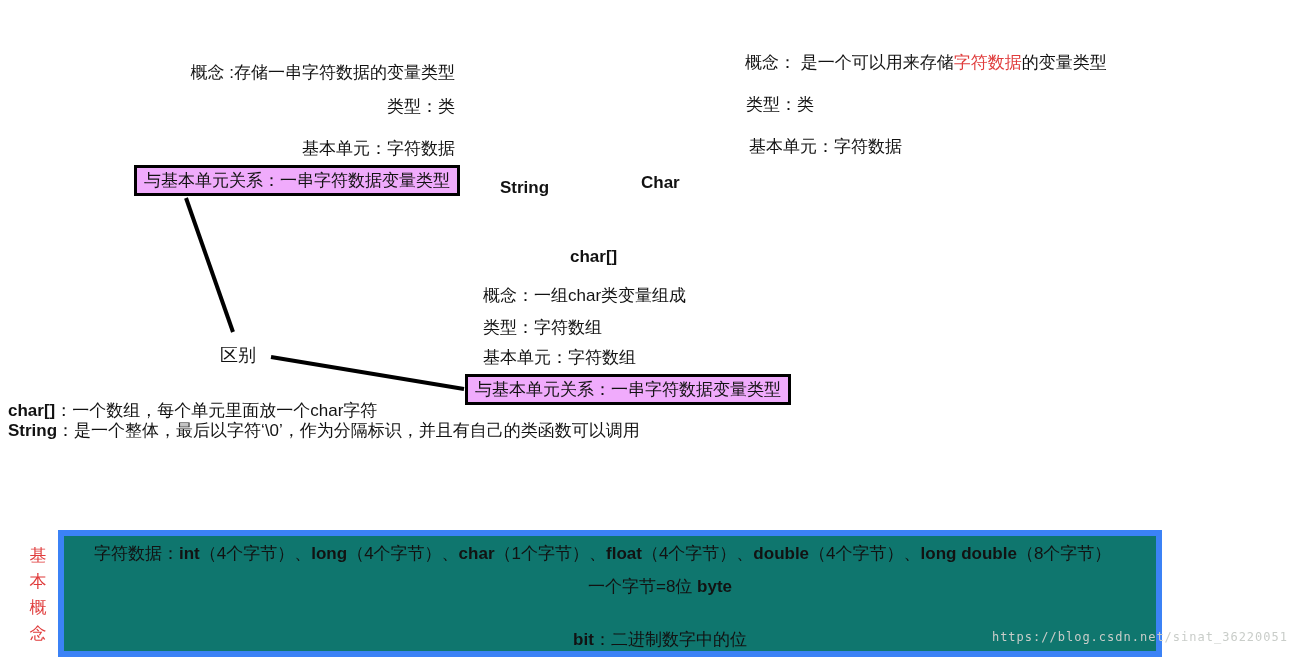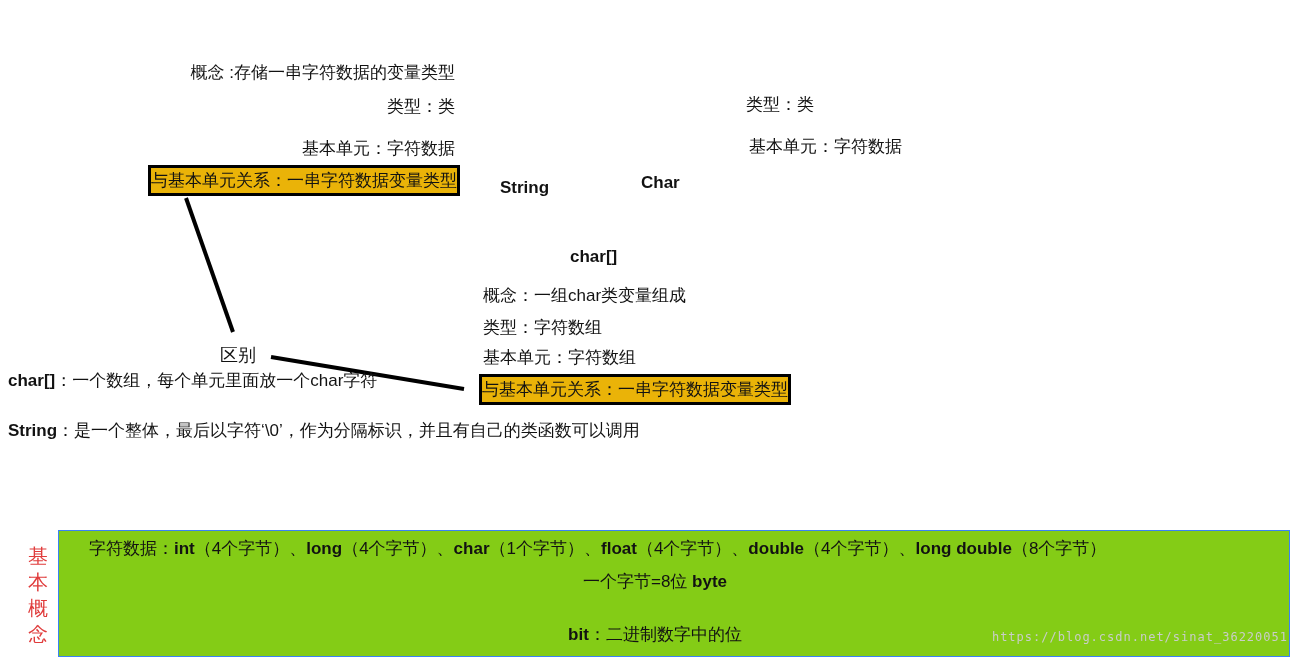--- a/index.html
+++ b/index.html
@@ -15,39 +15,38 @@
     font-family:"Liberation Sans","DejaVu Sans",sans-serif;
     color:var(--ink);
     overflow:hidden;
   }
   .abs{position:absolute;white-space:nowrap;}
   .t{font-size:17px;line-height:1.25;}
   .b{font-weight:bold;}
   .red{color:var(--accent-red);}
   .boxed{
     border:3px solid #000;
-    padding:2px 0;
-    background:#eab308;
-    margin-left:14px;
+    padding:2px 7px;
+    background:#f0abfc;
   }
   .right-align{text-align:right;}
   .connectors{position:absolute;left:0;top:0;}
   .big-box{
     position:absolute;
     left:58px;top:530px;
-    width:1232px;height:127px;
-    border:1px solid #3b82f6;
+    width:1104px;height:127px;
+    border:6px solid #3b82f6;
     box-sizing:border-box;
-    background:#84cc16;
+    background:#0f766e;
   }
   .vertical-label{
     position:absolute;
     left:27px;top:543px;
     width:22px;
-    font-size:20px;
+    font-size:17px;
     line-height:26px;
     text-align:center;
     word-break:break-all;
     white-space:normal;
     color:var(--accent-red);
   }
   .center-col{
     position:absolute;
     left:71px;top:0;
     width:1050px;
@@ -73,32 +72,35 @@
   </svg>
 
   <div class="abs t right-align" style="top:62px;right:843px;">概念 :存储一串字符数据的变量类型</div>
   <div class="abs t right-align" style="top:96px;right:843px;">类型：类</div>
   <div class="abs t right-align" style="top:138px;right:843px;">基本单元：字符数据</div>
   <div class="abs t boxed" style="top:165px;right:838px;">与基本单元关系：一串字符数据变量类型</div>
 
   <div class="abs t b" style="left:500px;top:177px;">String</div>
   <div class="abs t b" style="left:641px;top:172px;">Char</div>
 
+  <div class="abs t" style="left:745px;top:52px;">
+    <span>概念： 是一个可以用来存储</span><span class="red">字符数据</span><span>的变量类型</span>
+  </div>
   <div class="abs t" style="left:746px;top:94px;">类型：类</div>
   <div class="abs t" style="left:749px;top:136px;">基本单元：字符数据</div>
 
   <div class="abs t b" style="left:570px;top:246px;">char[]</div>
   <div class="abs t" style="left:483px;top:285px;">概念：一组char类变量组成</div>
   <div class="abs t" style="left:483px;top:317px;">类型：字符数组</div>
   <div class="abs t" style="left:483px;top:347px;">基本单元：字符数组</div>
   <div class="abs t boxed" style="left:465px;top:374px;">与基本单元关系：一串字符数据变量类型</div>
 
   <div class="abs" style="left:220px;top:343px;font-size:18px;text-align:center;">区别</div>
 
-  <div class="abs t" style="left:8px;top:370px;">
+  <div class="abs t" style="left:8px;top:400px;">
     <span class="b">char[]</span><span>：一个数组，每个单元里面放一个char字符</span>
   </div>
   <div class="abs t" style="left:8px;top:420px;">
     <span class="b">String</span><span>：是一个整体，最后以字符‘\0’，作为分隔标识，并且有自己的类函数可以调用</span>
   </div>
 
   <div class="vertical-label">基本概念</div>
 
   <div class="big-box">
     <div class="abs t" style="left:30px;top:7px;">

